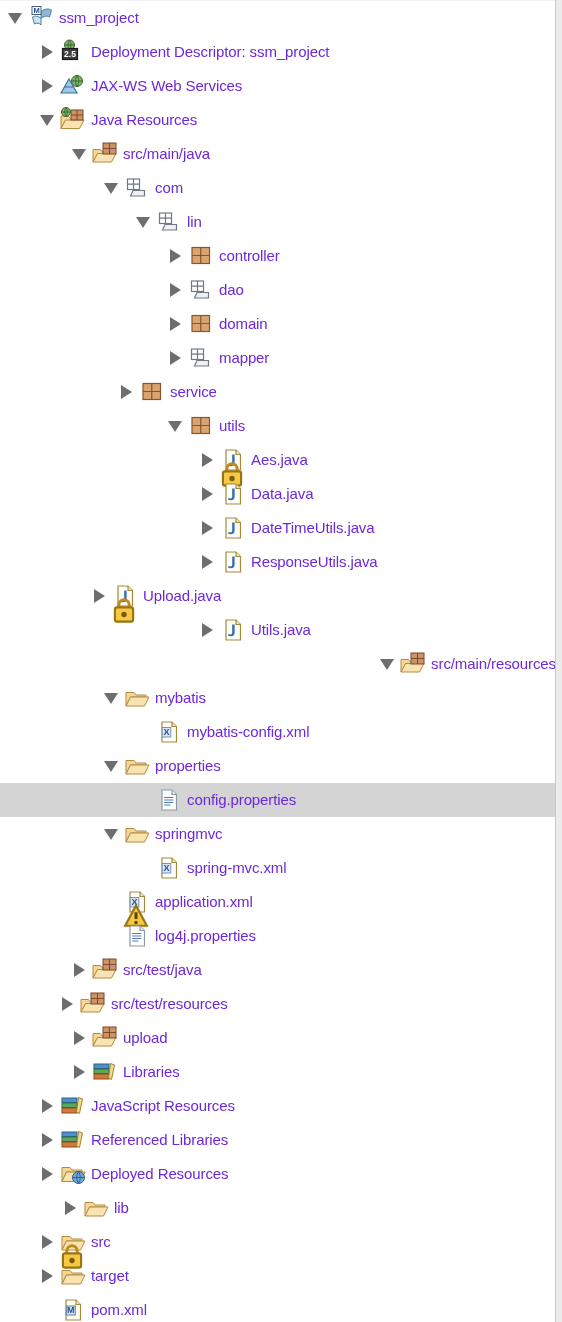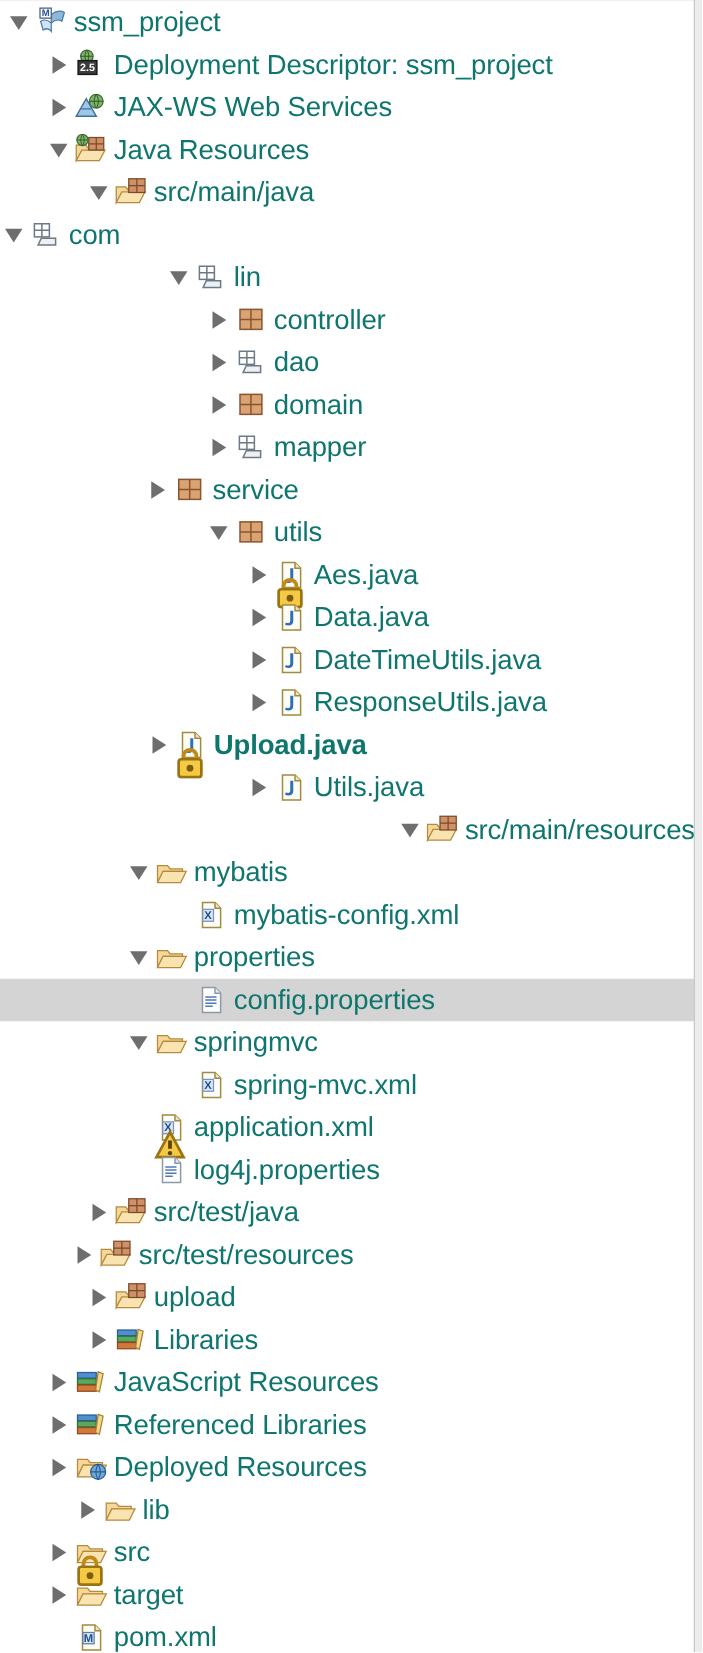--- a/index.html
+++ b/index.html
@@ -54,23 +54,23 @@
   .icon {
     position: relative;
     width: 26px; height: 26px;
     flex: 0 0 26px;
     margin-right: 5px;
     margin-left: 2px;
   }
   .icon svg { display: block; width: 26px; height: 26px; }
 
   .label {
-    font-size: 22px;
+    font-size: 15px;
     line-height: 24px;
-    color: #0f766e;
+    color: #6d28d9;
     letter-spacing: -0.1px;
   }
 
   
   #right-divider {
     position: absolute;
     top: 0; left: 555px;
     width: 1px; height: 1322px;
     background: #c8c8c8;
   }
@@ -152,21 +152,21 @@
     <path d="M1 8.5h7.5l2 2.5h9v2H5.5L1 21z" fill="#f6d79a" stroke="#b58a3c" stroke-width="1"></path>
     <path d="M1 21l4.5-8.5H24L19.5 21z" fill="#f9e3b0" stroke="#b58a3c" stroke-width="1"></path>
     <g transform="translate(11,2)">
       <rect x="0" y="0" width="13" height="11" fill="#cf9167" stroke="#7b4a28" stroke-width="1"></rect>
       <path d="M6.5 0v11M0 5.5h13" stroke="#7b4a28" stroke-width="1"></path>
     </g>
   </svg>
         </span>
         <span class="label">src/main/java</span>
       </div>
-      <div class="row" style="">
+      <div class="row" style="padding-left: 100px;">
         <span class="twisty expanded"></span>
         <span class="icon">
           <svg viewBox="0 0 26 26" xmlns="http://www.w3.org/2000/svg">
     <rect x="3.5" y="4" width="12" height="10.5" fill="#ffffff" stroke="#6d7a86" stroke-width="1.2"></rect>
     <path d="M9.5 4v10.5M3.5 9.2h12" stroke="#6d7a86" stroke-width="1.2"></path>
     <path d="M9 15.5h11.5v5.5H6.5z" fill="#eef1f4" stroke="#6d7a86" stroke-width="1.2"></path>
   </svg>
         </span>
         <span class="label">com</span>
       </div>
@@ -287,21 +287,21 @@
         <span class="twisty collapsed"></span>
         <span class="icon">
           <svg viewBox="0 0 26 26" xmlns="http://www.w3.org/2000/svg">
     <path d="M6 3h10l4.5 4.5V23H6z" fill="#fdfcf6" stroke="#a08b3f" stroke-width="1.2"></path>
     <path d="M16 3v4.5h4.5" fill="#ece5c4" stroke="#a08b3f" stroke-width="1.2"></path>
     <path d="M14.6 7.5v8.2c0 2.4-1.7 3.6-3.9 3.6-1.1 0-2-.25-2.7-.7l.7-1.7c.5.3 1.1.5 1.8.5 1 0 1.7-.5 1.7-1.9V7.5z" fill="#2f6fb5"></path>
   </svg>
         </span>
         <span class="label">ResponseUtils.java</span>
       </div>
-      <div class="row" style="padding-left: 116px; font-weight: bold;">
+      <div class="row" style="padding-left: 88px;">
         <span class="twisty collapsed"></span>
         <span class="icon">
           <svg viewBox="0 0 26 26" xmlns="http://www.w3.org/2000/svg">
     <path d="M6 3h10l4.5 4.5V23H6z" fill="#fdfcf6" stroke="#a08b3f" stroke-width="1.2"></path>
     <path d="M16 3v4.5h4.5" fill="#ece5c4" stroke="#a08b3f" stroke-width="1.2"></path>
     <path d="M14.6 7.5v8.2c0 2.4-1.7 3.6-3.9 3.6-1.1 0-2-.25-2.7-.7l.7-1.7c.5.3 1.1.5 1.8.5 1 0 1.7-.5 1.7-1.9V7.5z" fill="#2f6fb5"></path>
   </svg>
           <span style="position: absolute; left: -1px; bottom: 0px; width: 12px; height: 12px;">
             <svg width="12" height="12" viewBox="0 0 12 12" xmlns="http://www.w3.org/2000/svg">
     <path d="M3.6 5V3.7a2.4 2.4 0 0 1 4.8 0V5" fill="none" stroke="#c08a16" stroke-width="1.4"></path>

